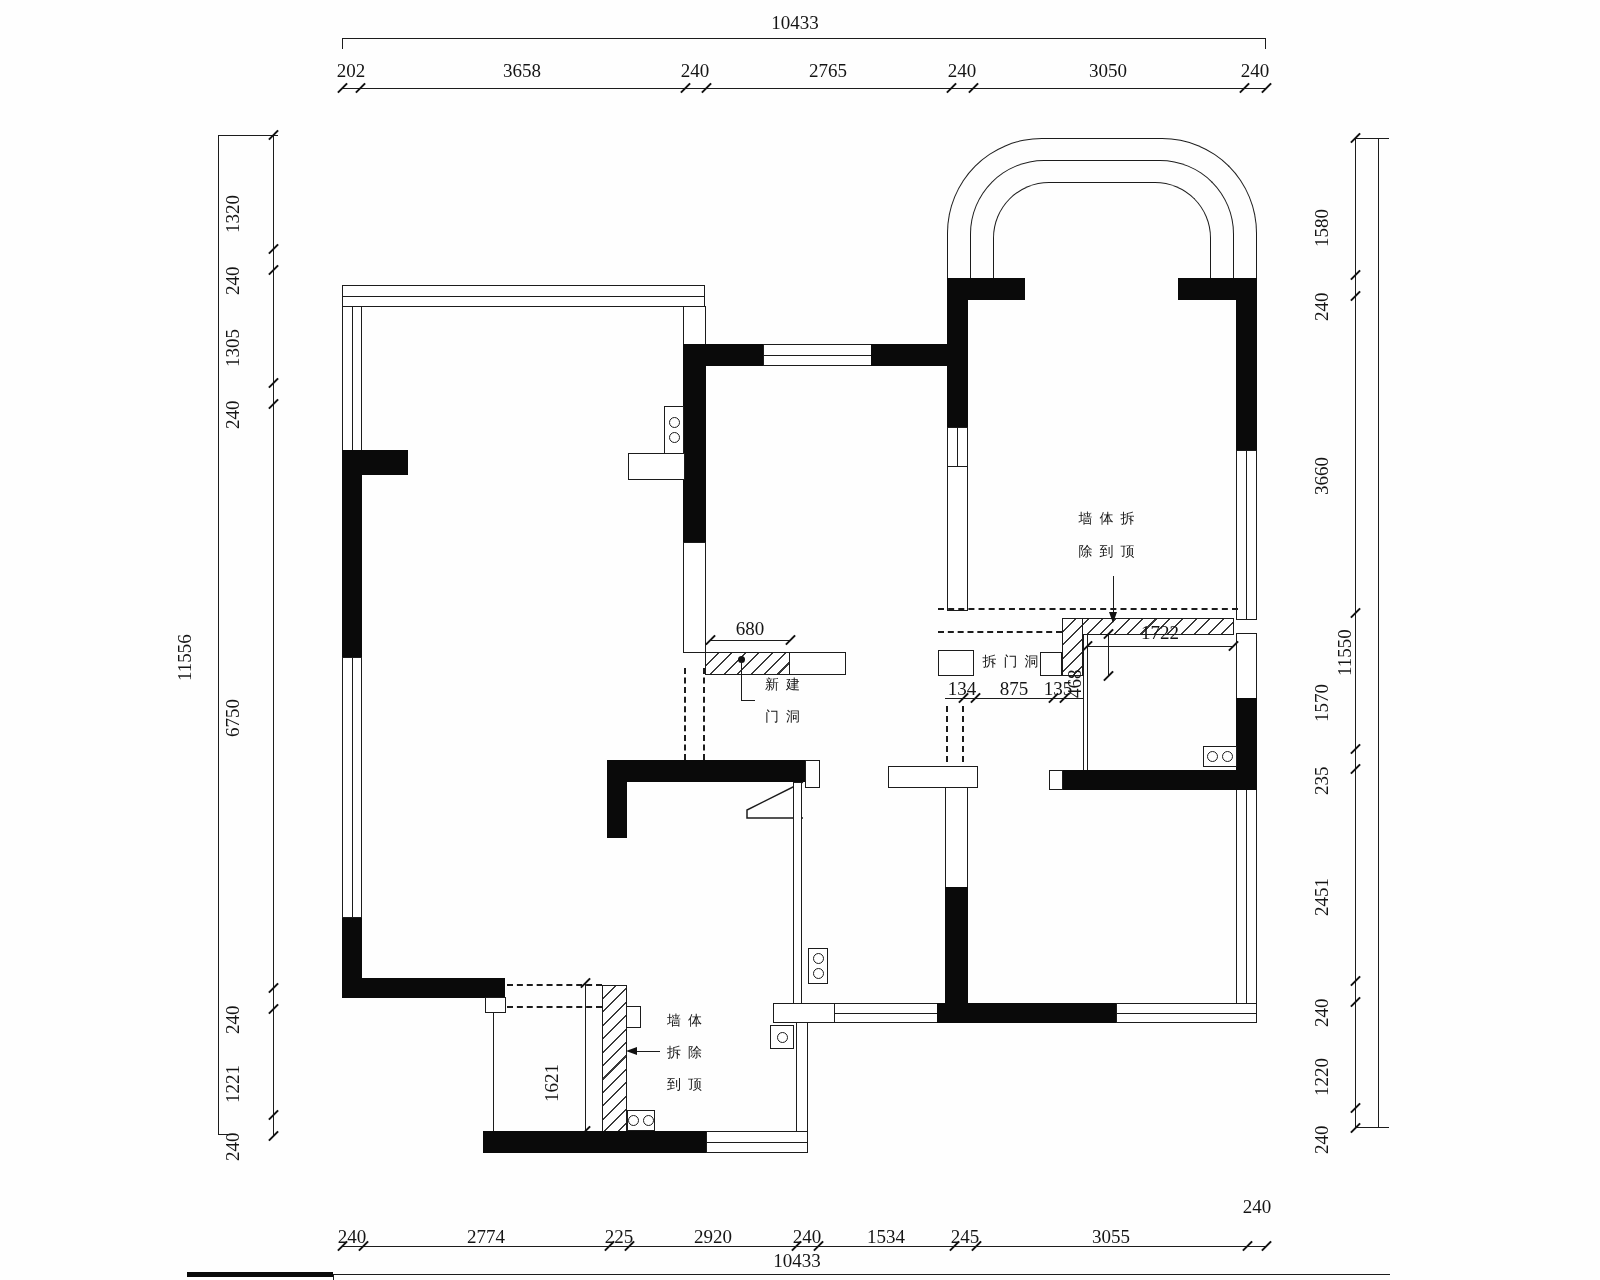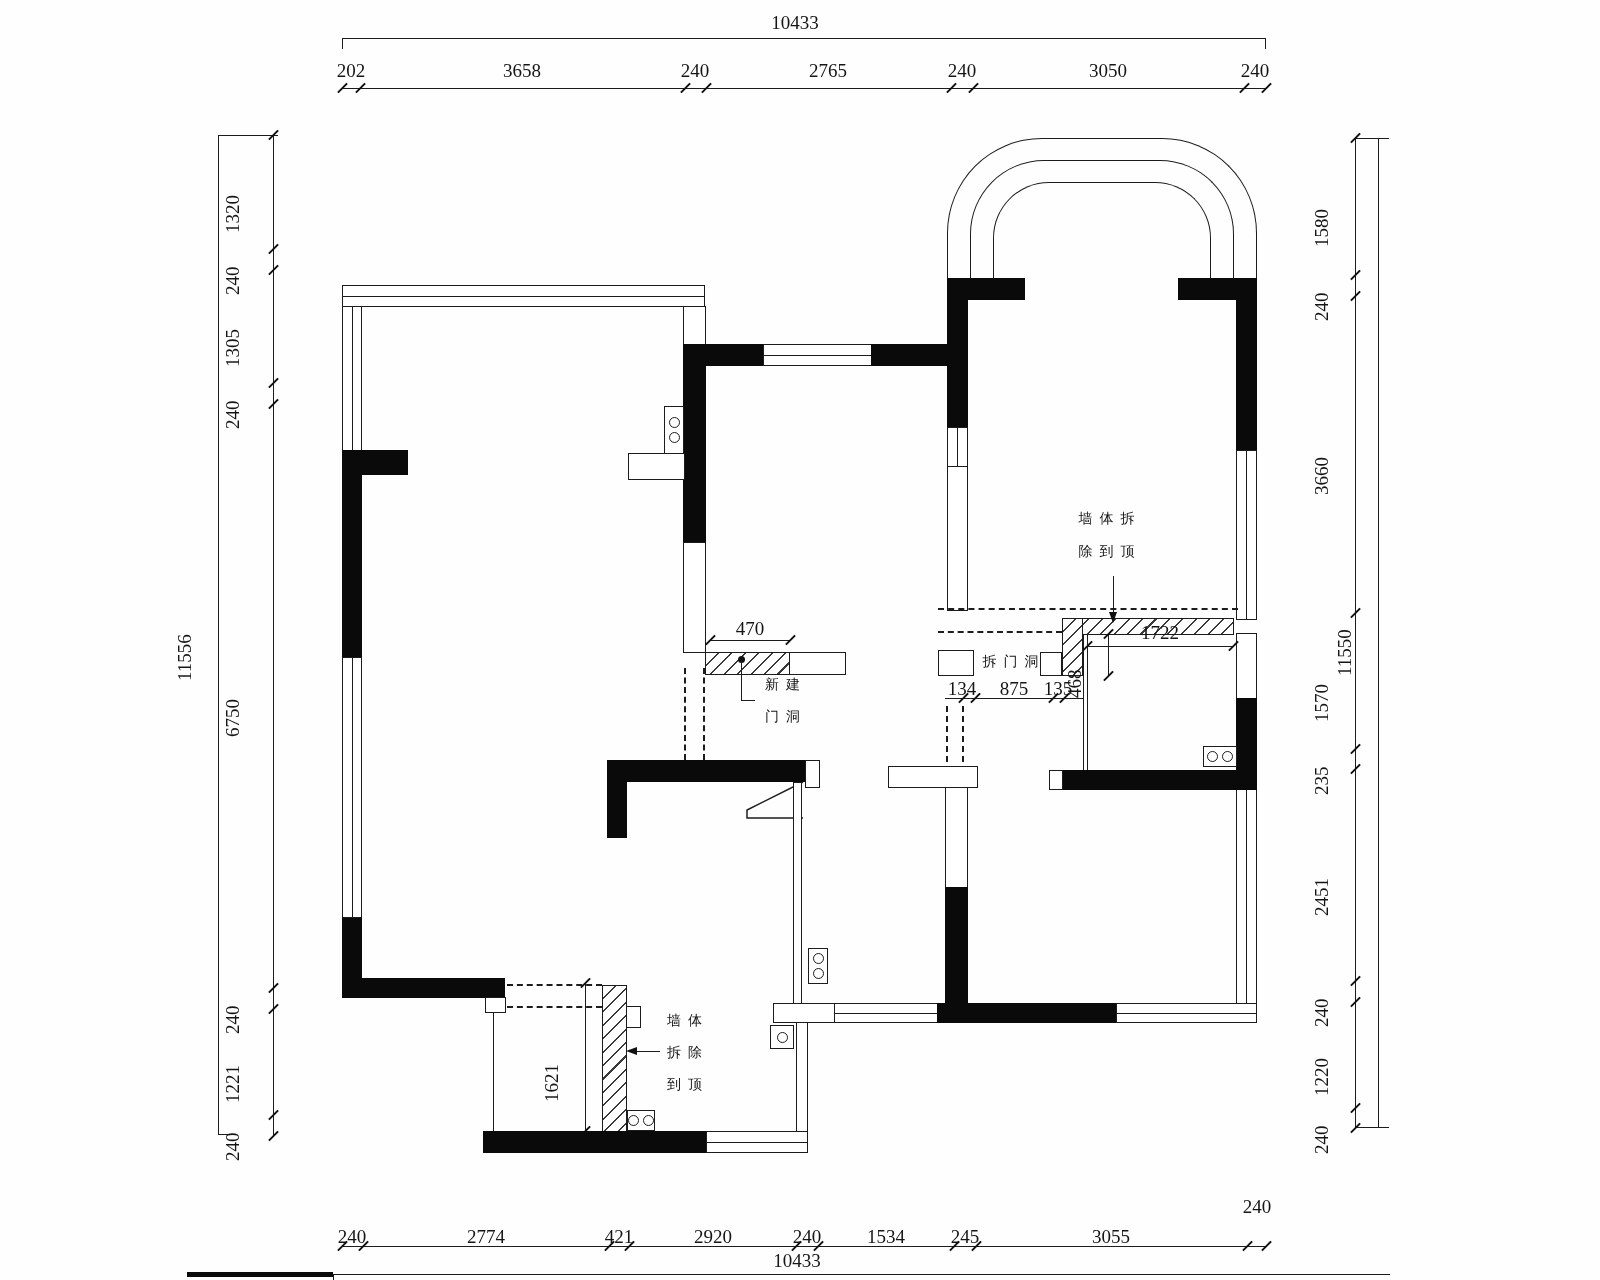--- a/index.html
+++ b/index.html
@@ -103,21 +103,21 @@
   <div class="tk" style="left:1349px;top:612px;"></div>
   <div class="tk" style="left:1349px;top:748px;"></div>
   <div class="tk" style="left:1349px;top:768px;"></div>
   <div class="tk" style="left:1349px;top:980px;"></div>
   <div class="tk" style="left:1349px;top:1001px;"></div>
   <div class="tk" style="left:1349px;top:1107px;"></div>
   <div class="tk" style="left:1349px;top:1127px;"></div>
 
   <div class="dt" style="left:352px;top:1226px;">240</div>
   <div class="dt" style="left:486px;top:1226px;">2774</div>
-  <div class="dt" style="left:619px;top:1226px;">421</div>
+  <div class="dt" style="left:619px;top:1226px;">225</div>
   <div class="dt" style="left:713px;top:1226px;">2920</div>
   <div class="dt" style="left:807px;top:1226px;">240</div>
   <div class="dt" style="left:886px;top:1226px;">1534</div>
   <div class="dt" style="left:965px;top:1226px;">245</div>
   <div class="dt" style="left:1111px;top:1226px;">3055</div>
   <div class="dt" style="left:1257px;top:1196px;">240</div>
   <div class="lh" style="left:342px;top:1246px;width:924px;"></div>
   <div class="tk" style="left:336px;top:1245px;"></div>
   <div class="tk" style="left:357px;top:1245px;"></div>
   <div class="tk" style="left:603px;top:1245px;"></div>
@@ -151,21 +151,21 @@
       <i></i>
       <i></i>
     </div>
   <div class="t" style="left:628px;top:453px;width:57px;height:27px;"></div>
 
   <div class="h" style="left:705px;top:652px;width:85px;height:23px;"></div>
   <div class="t" style="left:789px;top:652px;width:57px;height:23px;"></div>
   <div class="lh" style="left:710px;top:640px;width:80px;"></div>
   <div class="tk" style="left:704px;top:639px;"></div>
   <div class="tk" style="left:784px;top:639px;"></div>
-  <div class="dt" style="left:750px;top:618px;">470</div>
+  <div class="dt" style="left:750px;top:618px;">680</div>
   <div class="dot" style="left:738px;top:656px;"></div>
   <div class="lv" style="left:741px;top:661px;height:40px;"></div>
   <div class="lh" style="left:741px;top:700px;width:14px;"></div>
   <div class="cn" style="left:786px;top:676px;">新建</div>
   <div class="cn" style="left:786px;top:708px;">门洞</div>
   <div class="dv" style="left:684px;top:668px;height:92px;"></div>
   <div class="dv" style="left:703px;top:668px;height:92px;"></div>
 
   <div class="w" style="left:705px;top:344px;width:58px;height:22px;"></div>
   <div class="wh" style="left:763px;top:344px;width:109px;height:22px;"></div>

